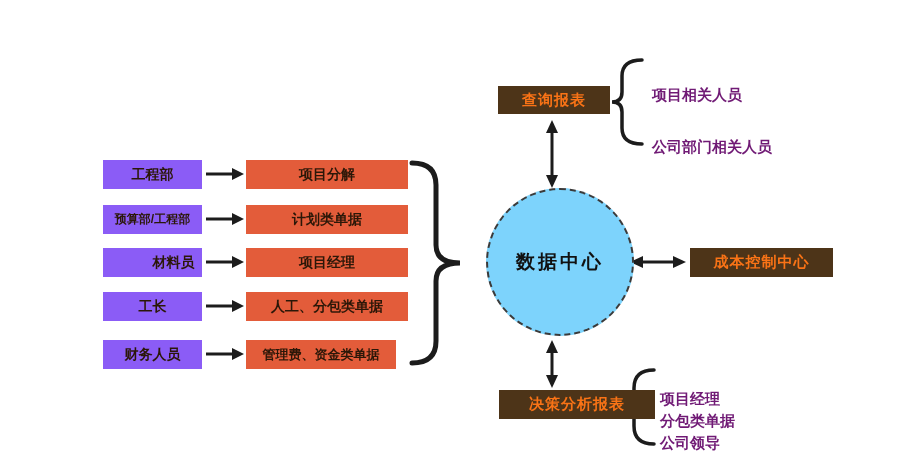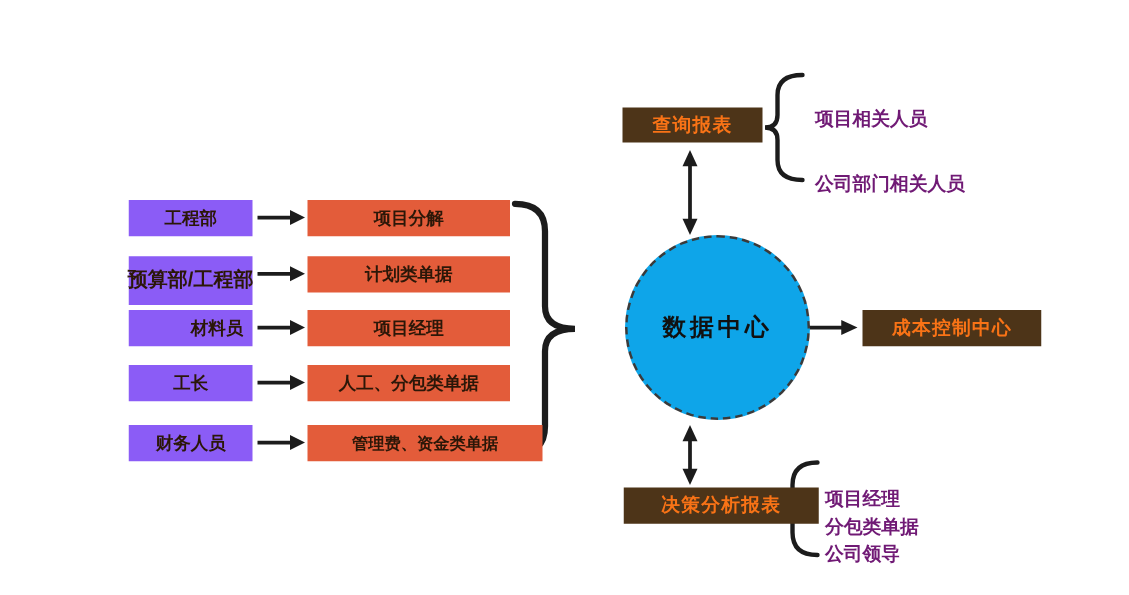--- a/index.html
+++ b/index.html
@@ -16,24 +16,24 @@
     display:flex;align-items:center;justify-content:center;
     font-weight:bold;
     box-sizing:border-box;
     white-space:nowrap;
   }
   .yellow{background:#8b5cf6;color:#2b1708;font-size:14px;}
   .orange{background:#E35C3A;color:#2b1708;font-size:14px;}
   .brown{background:#4D3418;color:#f97316;font-size:15px;letter-spacing:1px;}
   .circle{
     position:absolute;
-    left:500px;top:188px;width:148px;height:148px;
+    left:486px;top:188px;width:148px;height:148px;
     border:2px dashed #3a3a3a;border-radius:50%;
     display:flex;align-items:center;justify-content:center;
-    background:#0ea5e9;
+    background:#7dd3fc;
     box-sizing:border-box;
   }
   .circle .label{font-weight:bold;font-size:19px;color:#111;letter-spacing:3px;}
   .aud{
     position:absolute;
     font-weight:bold;font-size:15px;color:#701a75;
     white-space:nowrap;
     margin-top:19px;
   }
   .stroke{stroke:#1c1c1c;fill:none;}
@@ -78,30 +78,30 @@
       <polygon class="head" points="552,340 546,353 558,353"></polygon>
       <polygon class="head" points="552,388 546,375 558,375"></polygon>
     </g>
 
     <path d="M642,60 Q622,60 622,76 L622,92 Q622,102 612,102 Q622,102 622,112 L622,128 Q622,144 642,144" class="stroke" stroke-width="3.5" stroke-linecap="round"></path>
 
     <path d="M654,370 Q634,370 634,388 L634,398 Q634,407 624,407 Q634,407 634,416 L634,426 Q634,444 654,444" class="stroke" stroke-width="3.5" stroke-linecap="round"></path>
   </svg>
 
   <div class="box yellow" style="left:103px;top:160px;width:99px;height:29px;">工程部</div>
-  <div class="box yellow" style="left:103px;top:205px;width:99px;height:39px;font-size:16px;">预算部/工程部</div>
+  <div class="box yellow" style="left:103px;top:205px;width:99px;height:29px;font-size:12px;">预算部/工程部</div>
   <div class="box yellow" style="left:103px;top:248px;width:99px;height:29px;padding-left:42px;">材料员</div>
   <div class="box yellow" style="left:103px;top:292px;width:99px;height:29px;">工长</div>
   <div class="box yellow" style="left:103px;top:340px;width:99px;height:29px;">财务人员</div>
 
   <div class="box orange" style="left:246px;top:160px;width:162px;height:29px;">项目分解</div>
   <div class="box orange" style="left:246px;top:205px;width:162px;height:29px;">计划类单据</div>
   <div class="box orange" style="left:246px;top:248px;width:162px;height:29px;">项目经理</div>
   <div class="box orange" style="left:246px;top:292px;width:162px;height:29px;">人工、分包类单据</div>
-  <div class="box orange" style="left:246px;top:340px;width:188px;height:29px;font-size:13px;">管理费、资金类单据</div>
+  <div class="box orange" style="left:246px;top:340px;width:150px;height:29px;font-size:13px;">管理费、资金类单据</div>
 
   <div class="circle">
     <span class="label">数据中心</span>
   </div>
 
   <div class="box brown" style="left:498px;top:86px;width:112px;height:28px;">查询报表</div>
   <div class="aud" style="left:652px;top:67px;">项目相关人员</div>
   <div class="aud" style="left:652px;top:119px;">公司部门相关人员</div>
 
   <div class="box brown" style="left:690px;top:248px;width:143px;height:29px;">成本控制中心</div>

